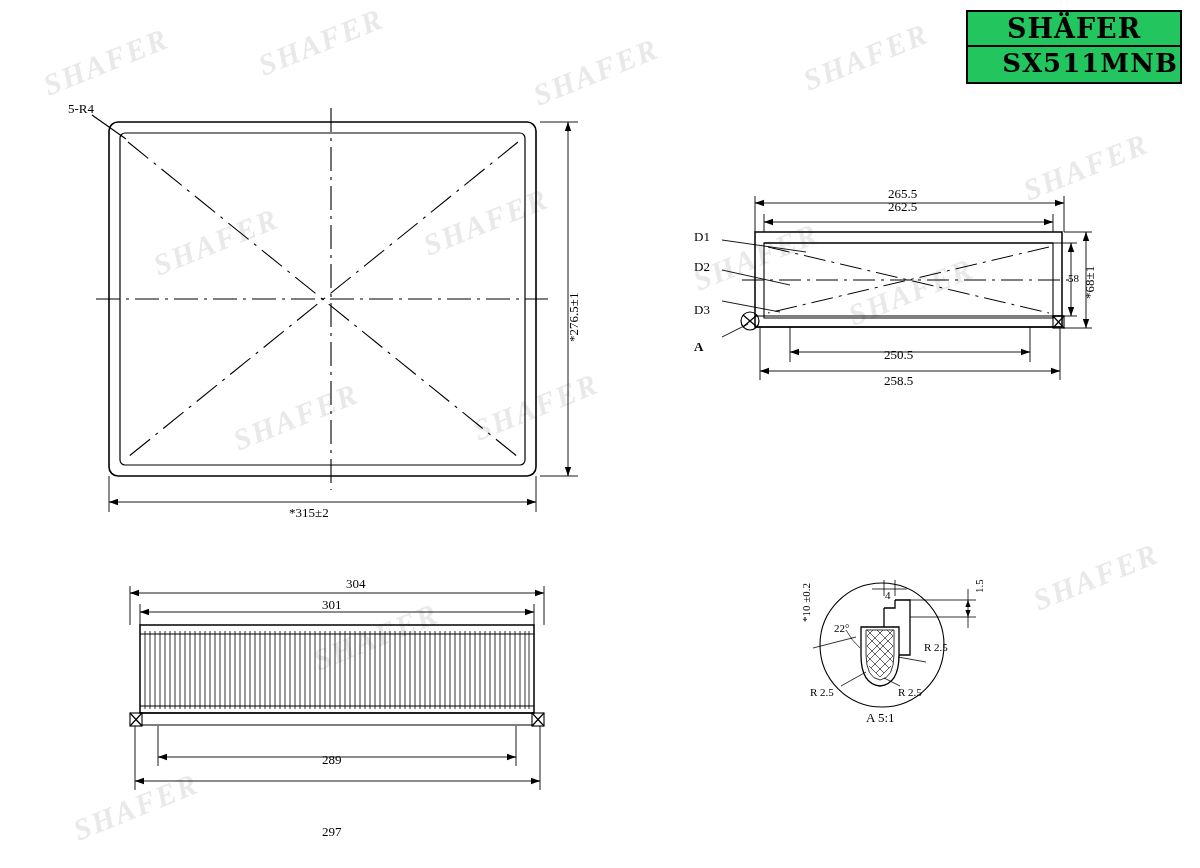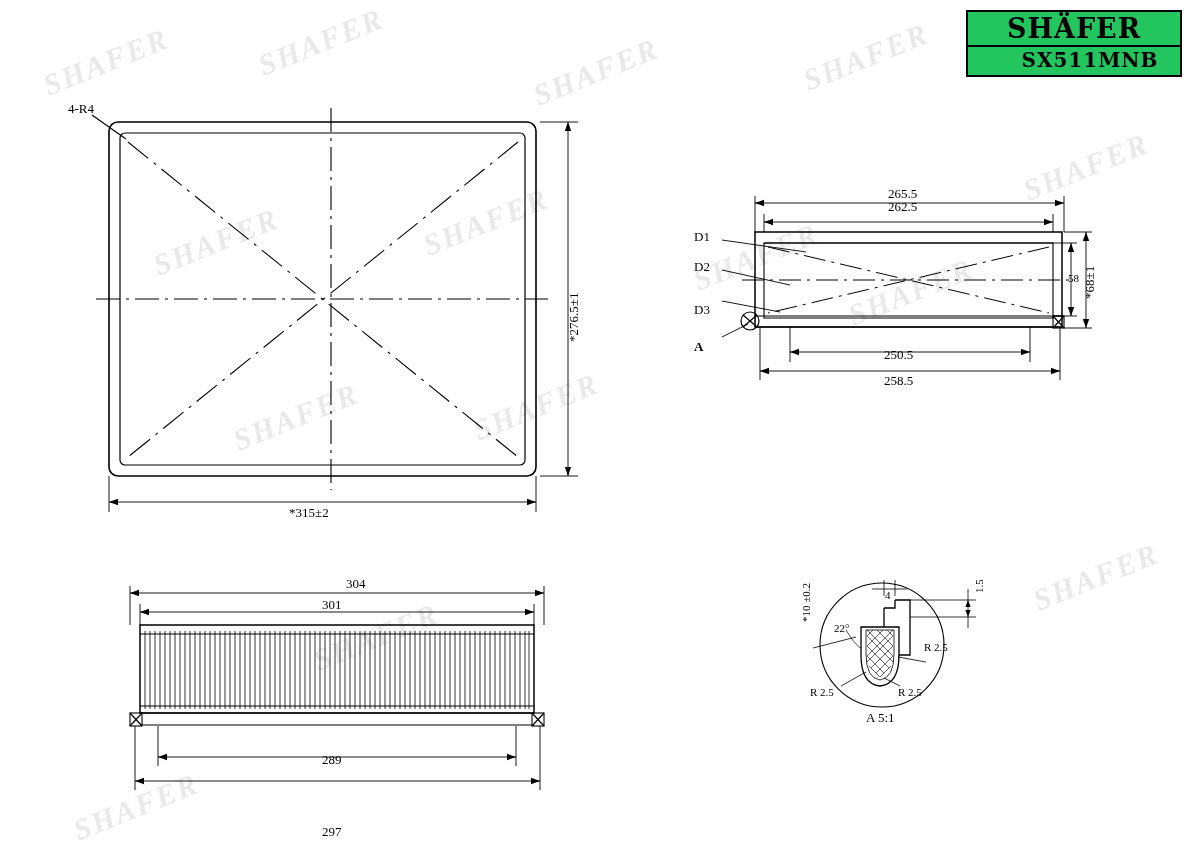--- a/index.html
+++ b/index.html
@@ -43,21 +43,21 @@
     font-weight: bold;
     font-size: 27px;
     letter-spacing: 1px;
     padding: 3px 0 2px 0;
     border-bottom: 2px solid #000;
     line-height: 1.05;
   }
   .title-box .code {
     font-family: "DejaVu Serif", serif;
     font-weight: bold;
-    font-size: 20px;
+    font-size: 26px;
     letter-spacing: 1px;
     padding: 3px 0 4px 0;
     line-height: 1.05;
     margin-left: 32px;
   }
   svg.draw {
     position: absolute;
     left: 0;
     top: 0;
     width: 1200px;
@@ -399,21 +399,21 @@
 
         <line x1="841" y1="686" x2="866" y2="672"></line>
         <line x1="900" y1="686" x2="884" y2="678"></line>
         <line x1="926" y1="662" x2="898" y2="657"></line>
 
         <path d="M846,630 Q852,641 860,648" stroke-width="0.7"></path>
       </g>
     </g>
   </svg>
 
-  <div class="lbl" style="left:68px; top:101px;">4-R4</div>
+  <div class="lbl" style="left:68px; top:101px;">5-R4</div>
   <div class="lbl" style="left:289px; top:505px;">*315±2</div>
   <div class="lbl rot" style="left:566px; top:342px;">*276.5±1</div>
 
   <div class="lbl" style="left:888px; top:186px;">265.5</div>
   <div class="lbl" style="left:888px; top:199px;">262.5</div>
   <div class="lbl" style="left:884px; top:347px;">250.5</div>
   <div class="lbl" style="left:884px; top:373px;">258.5</div>
   <div class="lbl sm" style="left:1020px; top:272px;margin-left:48px;">58</div>
   <div class="lbl rot" style="left:1082px; top:299px;">*68±1</div>
   <div class="lbl" style="left:694px; top:229px;">D1</div>

